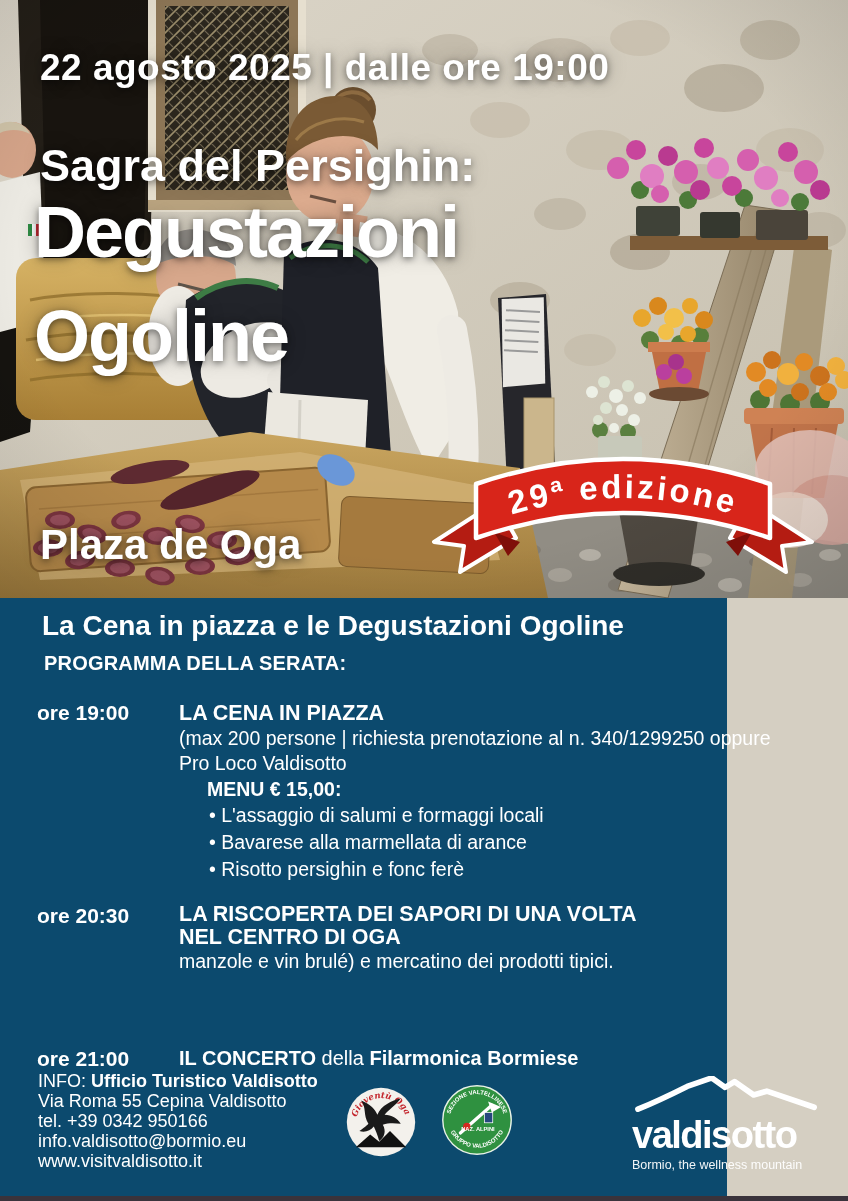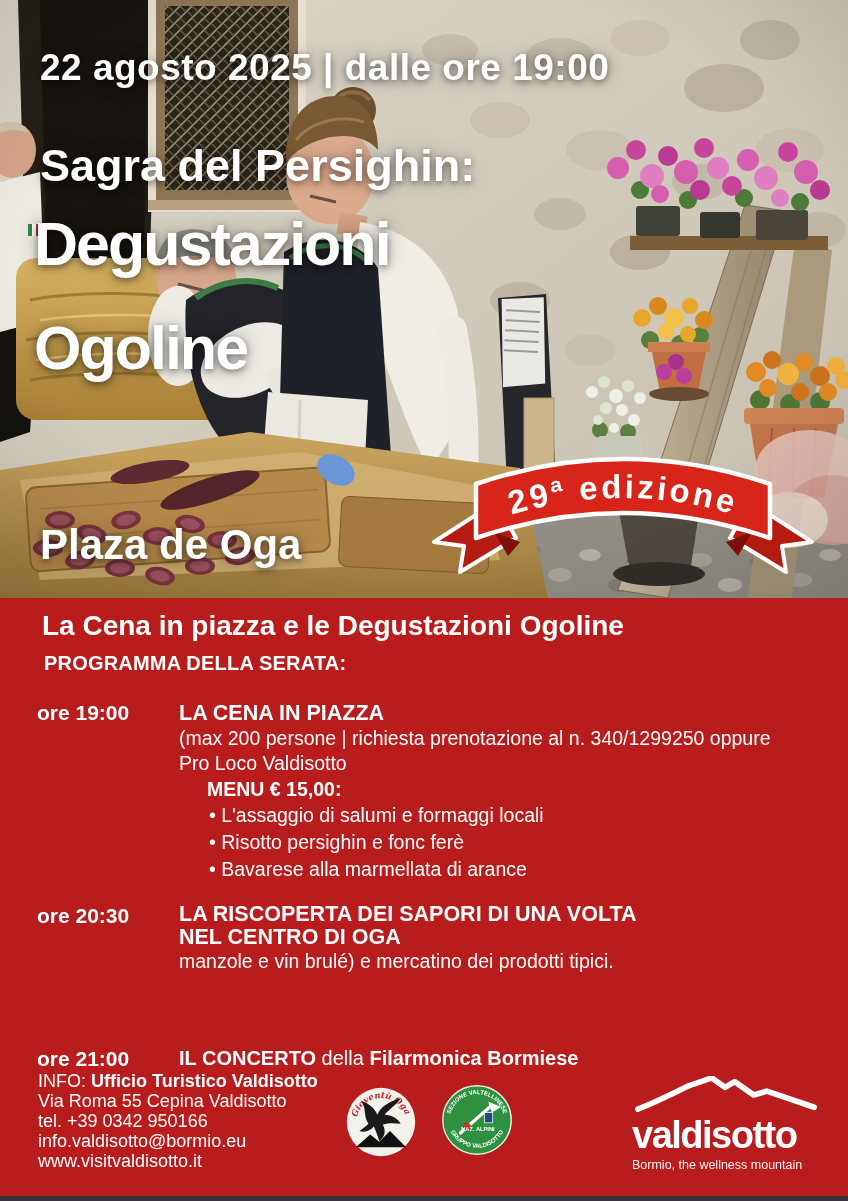--- a/index.html
+++ b/index.html
@@ -5,25 +5,25 @@
   html,body{margin:0;padding:0;background:#ffffff;}
   .poster{position:relative;width:848px;height:1201px;overflow:hidden;
           font-family:"Liberation Sans",sans-serif;background:#d5cfc2;}
   
   .photo{position:absolute;left:0;top:0;width:848px;height:598px;}
   .photo svg.scene{position:absolute;left:0;top:0;}
   .ov{position:absolute;color:#fff;font-weight:700;
       text-shadow:0 2px 7px rgba(0,0,0,.5),0 0 20px rgba(0,0,0,.28);white-space:nowrap;}
   .ov-date{left:40px;top:47px;font-size:37px;letter-spacing:.5px;}
   .ov-sub{left:40px;top:140px;font-size:45px;}
-  .ov-title{left:34px;top:192px;font-size:61px;line-height:104px;letter-spacing:-2px;}
+  .ov-title{left:34px;top:180px;font-size:72px;line-height:104px;letter-spacing:-2px;}
   .ov-loc{left:40px;top:521px;font-size:42px;}
   .ribbon{position:absolute;left:422px;top:448px;width:402px;height:140px;}
   
-  .red{position:absolute;left:0;top:598px;width:848px;height:598px;background:#b91c1c;color:#fff;}
+  .red{position:absolute;left:0;top:598px;width:727px;height:598px;background:#0c4a6e;color:#fff;}
   .r-head{position:absolute;left:42px;top:12px;font-size:28px;font-weight:700;white-space:nowrap;}
   .r-sub{position:absolute;left:44px;top:54px;font-size:20px;font-weight:700;letter-spacing:.2px;}
   .row{position:absolute;left:0;width:848px;display:flex;}
   .row .time{flex:none;width:142px;padding-left:37px;font-weight:700;font-size:21px;line-height:26px;}
   .row .content{flex:1;font-size:19.5px;line-height:25px;}
   .row1{top:102px;}.row2{top:305px;}.row3{top:448px;justify-content:space-between;}
   .t1{font-weight:700;font-size:21.5px;line-height:26px;}
   .t2{font-weight:700;font-size:21.5px;line-height:23px;}
   .menu-label{font-weight:700;margin-left:28px;margin-top:1px;line-height:25px;}
   .menu-item{margin-left:30px;line-height:27px;}
@@ -352,22 +352,22 @@
     <div class="r-sub">PROGRAMMA DELLA SERATA:</div>
 
     <div class="row row1">
       <div class="time">ore 19:00</div>
       <div class="content">
         <div class="t1">LA CENA IN PIAZZA</div>
         <div>(max 200 persone | richiesta prenotazione al n. 340/1299250 oppure</div>
         <div>Pro Loco Valdisotto</div>
         <div class="menu-label">MENU € 15,00:</div>
         <div class="menu-item">L'assaggio di salumi e formaggi locali</div>
+        <div class="menu-item">Bavarese alla marmellata di arance</div>
         <div class="menu-item">Risotto persighin e fonc ferè</div>
-        <div class="menu-item">Bavarese alla marmellata di arance</div>
       </div>
     </div>
 
     <div class="row row2">
       <div class="time">ore 20:30</div>
       <div class="content">
         <div class="t2">LA RISCOPERTA DEI SAPORI DI UNA VOLTA</div>
         <div class="t2">NEL CENTRO DI OGA</div>
         <div style="line-height:24px">manzole e vin brulé) e mercatino dei prodotti tipici.</div>
       </div>

